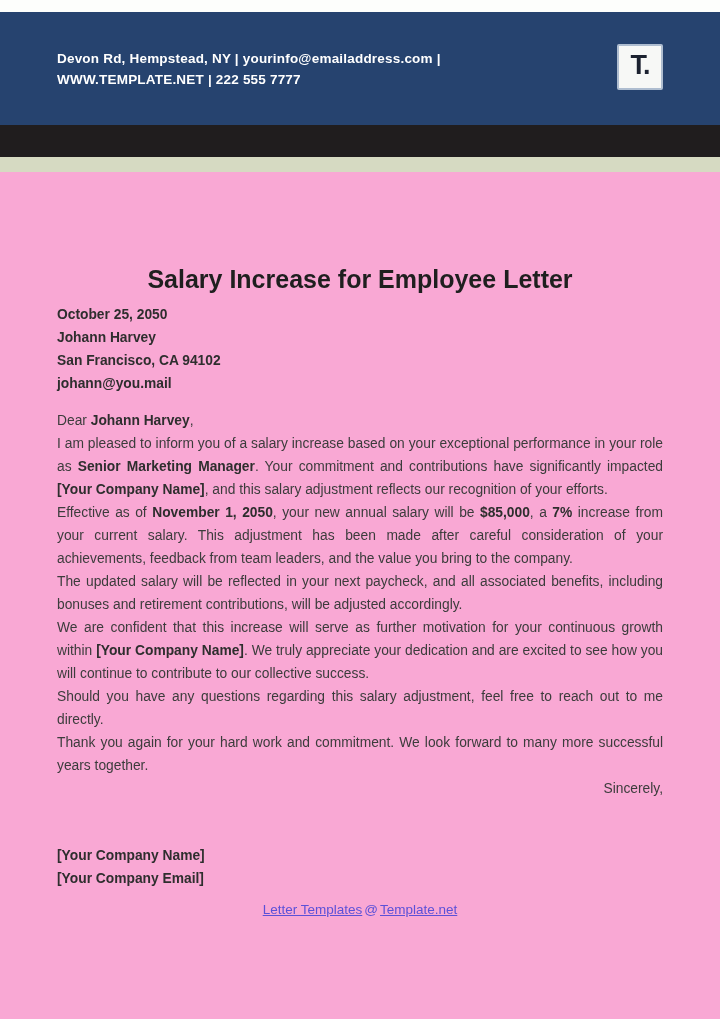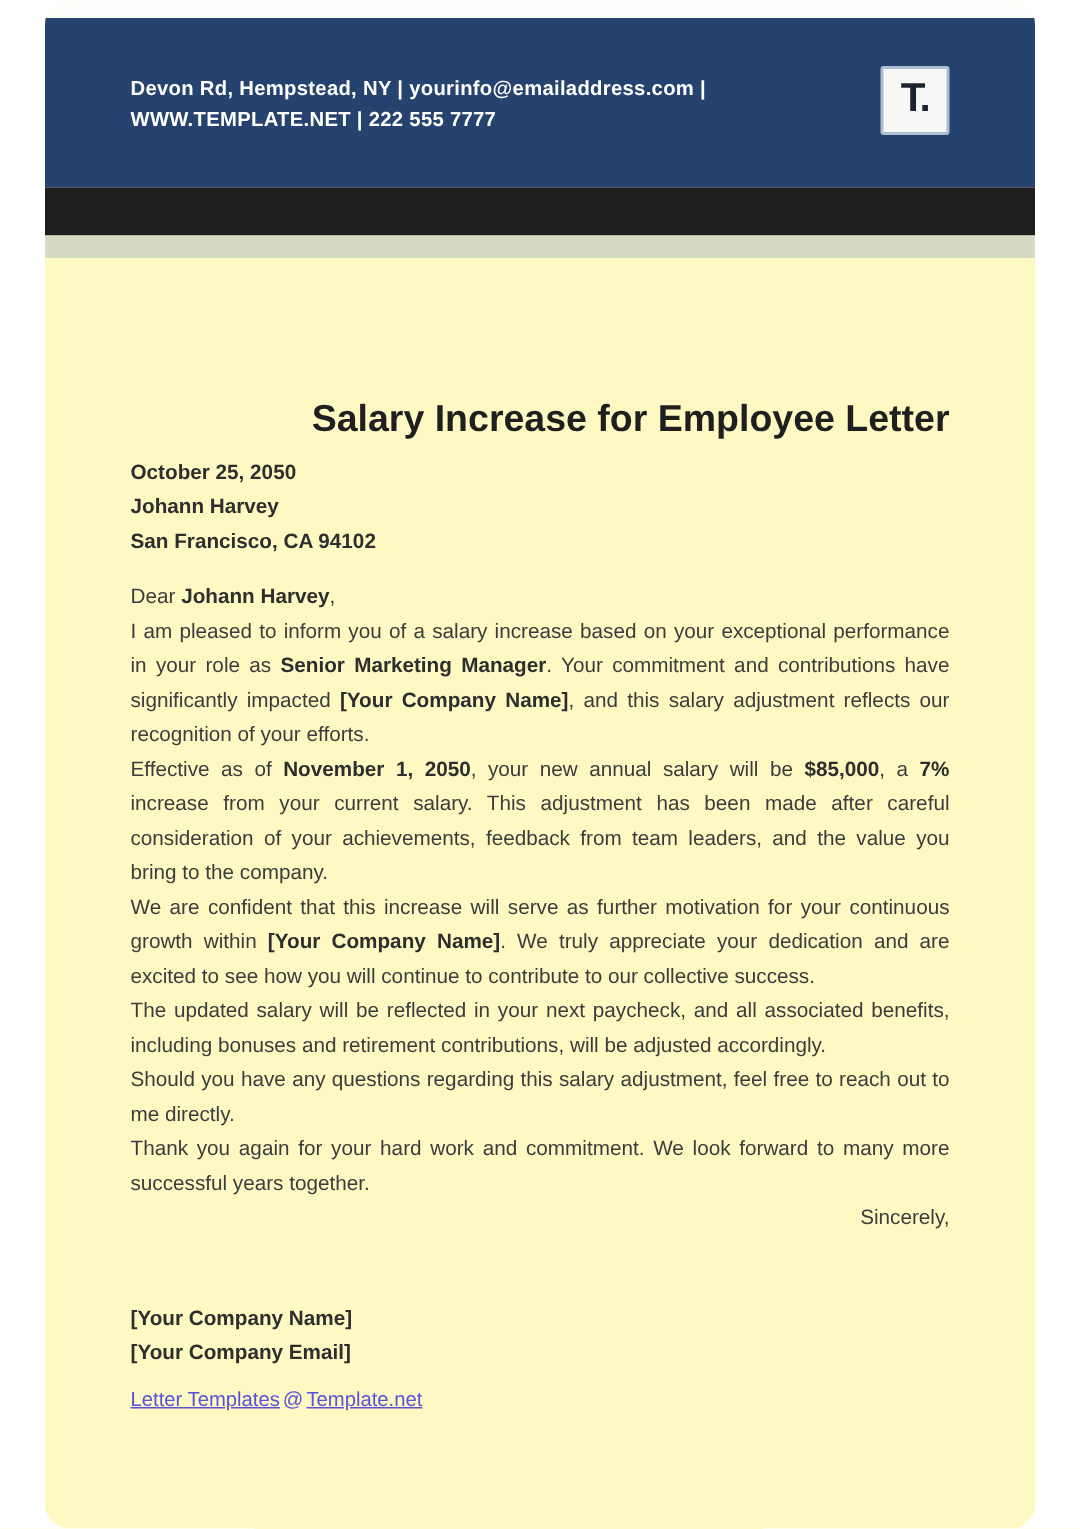--- a/index.html
+++ b/index.html
@@ -1,26 +1,25 @@
 <!DOCTYPE html>
 <html style="--header-blue: #26436f; --band-black: #201d1e; --band-sage: #d6dac2; --link-purple: #5b51d8; --body-text: #3c3c3c; --title-text: #1f1f1f; --header-text: #ffffff;"><head>
 <meta charset="utf-8">
 <style>
   * { margin: 0; padding: 0; box-sizing: border-box; }
   html, body { background: #ffffff; }
   body { font-family: "Liberation Sans", sans-serif; }
 
   .page {
     position: relative;
-    width: 660px;
+    width: 720px;
     height: 1019px;
     margin: 0 auto;
-    background: #fef9c3;
+    background: #f9a8d4;
     overflow: hidden;
-    border-radius: 16px;
   }
 
   .top-margin { height: 12px; background: #fdfefc; }
 
   .band-blue {
     height: 113px;
     background: var(--header-blue, #26436f);
     display: flex;
     align-items: center;
     justify-content: space-between;
@@ -58,21 +57,21 @@
   .band-black { height: 32px; background: var(--band-black, #201d1e); }
   .band-sage  { height: 15px; background: var(--band-sage, #d6dac2); }
 
   .content {
     padding: 0 57px;
     color: var(--body-text, #3c3c3c);
   }
 
   .letter-title {
     margin-top: 92px;
-    text-align: right;
+    text-align: center;
     font-size: 25px;
     font-weight: 700;
     color: var(--title-text, #1f1f1f);
     line-height: 30px;
   }
 
   .meta-block { margin-top: 9px; }
   .meta-line {
     font-size: 13.8px;
     line-height: 23px;
@@ -91,21 +90,21 @@
   .signature-block { margin-top: 44px; }
   .signature-line {
     font-size: 13.8px;
     line-height: 23px;
     font-weight: 700;
     color: #2e2e2e;
   }
 
   .page-footer {
     margin-top: 11px;
-    text-align: left;
+    text-align: center;
     font-size: 13.5px;
     line-height: 18px;
     color: var(--link-purple, #5b51d8);
   }
   .page-footer a {
     color: var(--link-purple, #5b51d8);
     text-decoration: underline;
     cursor: pointer;
   }
   .footer-sep { text-decoration: none; padding: 0 2px; }
@@ -131,28 +130,29 @@
   <div class="band-sage"></div>
 
   <div class="content">
 
     <h1 class="letter-title">Salary Increase for Employee Letter</h1>
 
     <div class="meta-block">
       <div class="meta-line">October 25, 2050</div>
       <div class="meta-line">Johann Harvey</div>
       <div class="meta-line">San Francisco, CA 94102</div>
+      <div class="meta-line">johann@you.mail</div>
     </div>
 
     <p class="body-para greeting"><span>Dear </span><span style="font-weight: 700; color: rgb(46, 46, 46);">Johann Harvey</span><span>,</span></p>
 
     <p class="body-para"><span>I am pleased to inform you of a salary increase based on your exceptional performance in your role as </span><span style="font-weight: 700; color: rgb(46, 46, 46);">Senior Marketing Manager</span><span>. Your commitment and contributions have significantly impacted </span><span style="font-weight: 700; color: rgb(46, 46, 46);">[Your Company Name]</span><span>, and this salary adjustment reflects our recognition of your efforts.</span></p>
     <p class="body-para"><span>Effective as of </span><span style="font-weight: 700; color: rgb(46, 46, 46);">November 1, 2050</span><span>, your new annual salary will be </span><span style="font-weight: 700; color: rgb(46, 46, 46);">$85,000</span><span>, a </span><span style="font-weight: 700; color: rgb(46, 46, 46);">7%</span><span> increase from your current salary. This adjustment has been made after careful consideration of your achievements, feedback from team leaders, and the value you bring to the company.</span></p>
+    <p class="body-para"><span>The updated salary will be reflected in your next paycheck, and all associated benefits, including bonuses and retirement contributions, will be adjusted accordingly.</span></p>
     <p class="body-para"><span>We are confident that this increase will serve as further motivation for your continuous growth within </span><span style="font-weight: 700; color: rgb(46, 46, 46);">[Your Company Name]</span><span>. We truly appreciate your dedication and are excited to see how you will continue to contribute to our collective success.</span></p>
-    <p class="body-para"><span>The updated salary will be reflected in your next paycheck, and all associated benefits, including bonuses and retirement contributions, will be adjusted accordingly.</span></p>
     <p class="body-para"><span>Should you have any questions regarding this salary adjustment, feel free to reach out to me directly.</span></p>
     <p class="body-para"><span>Thank you again for your hard work and commitment. We look forward to many more successful years together.</span></p>
 
     <p class="body-para closing">Sincerely,</p>
 
     <div class="signature-block">
       <div class="signature-line">[Your Company Name]</div>
       <div class="signature-line">[Your Company Email]</div>
     </div>
 

